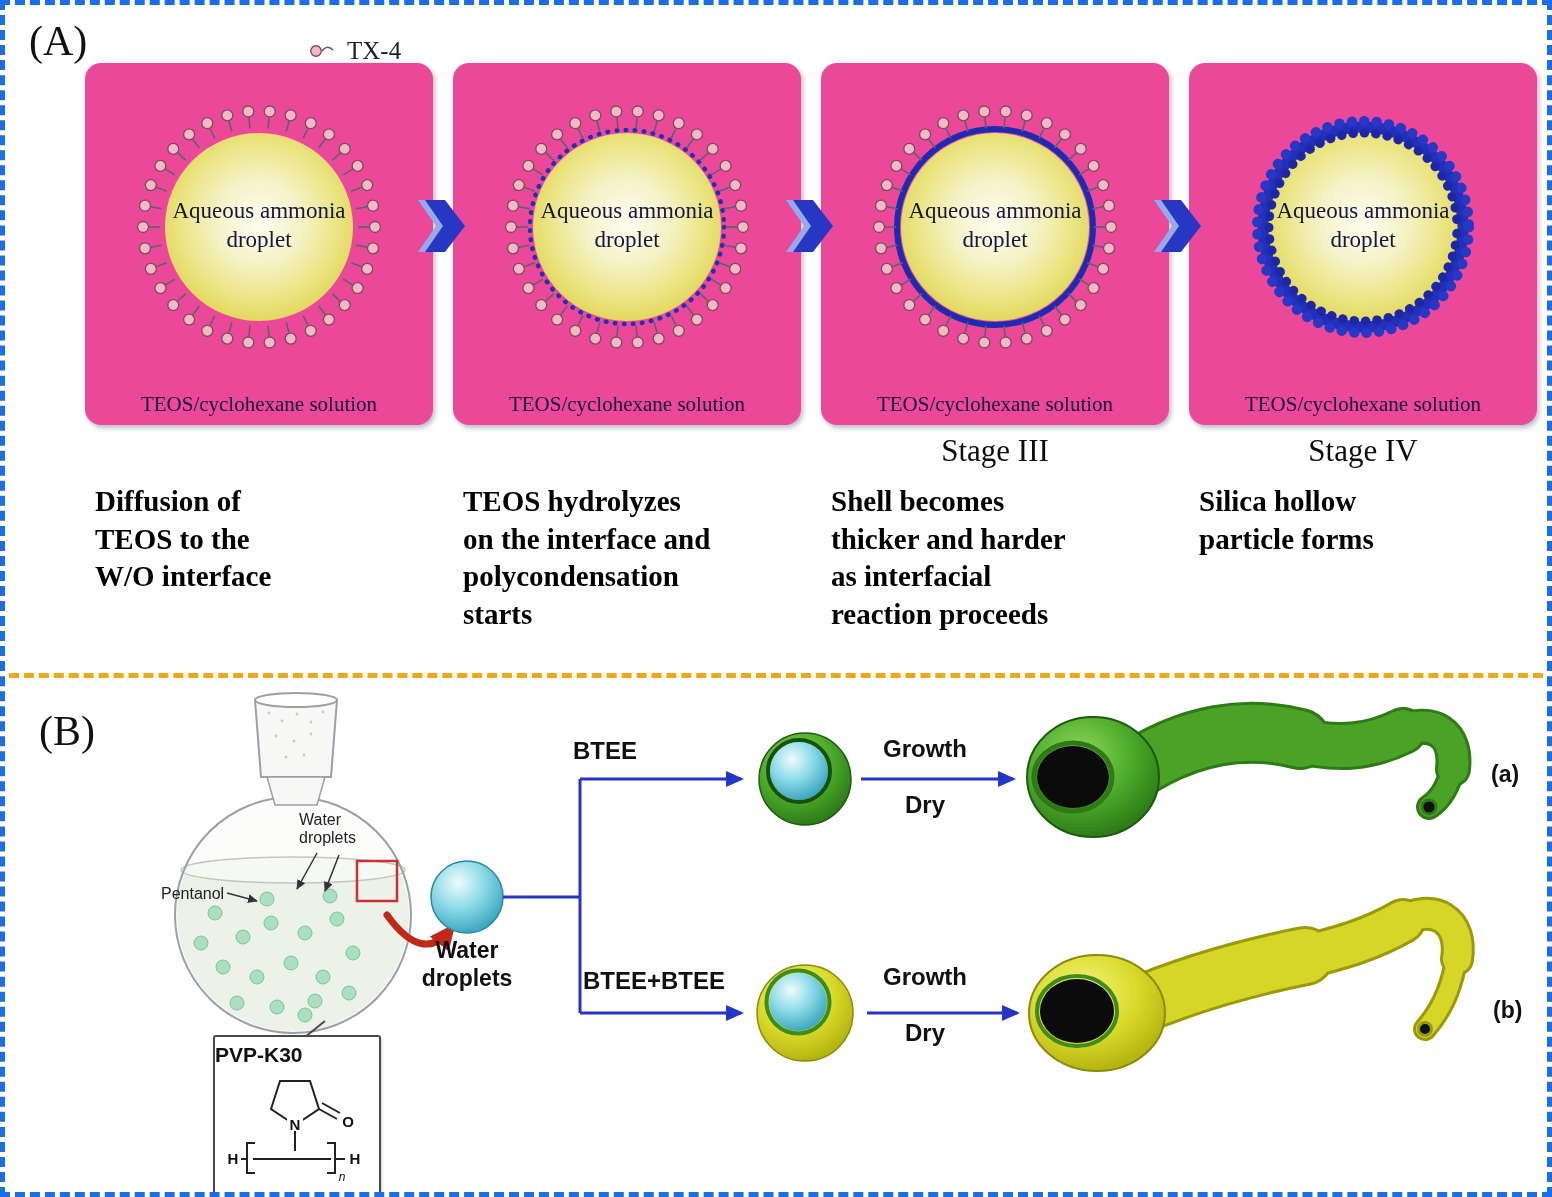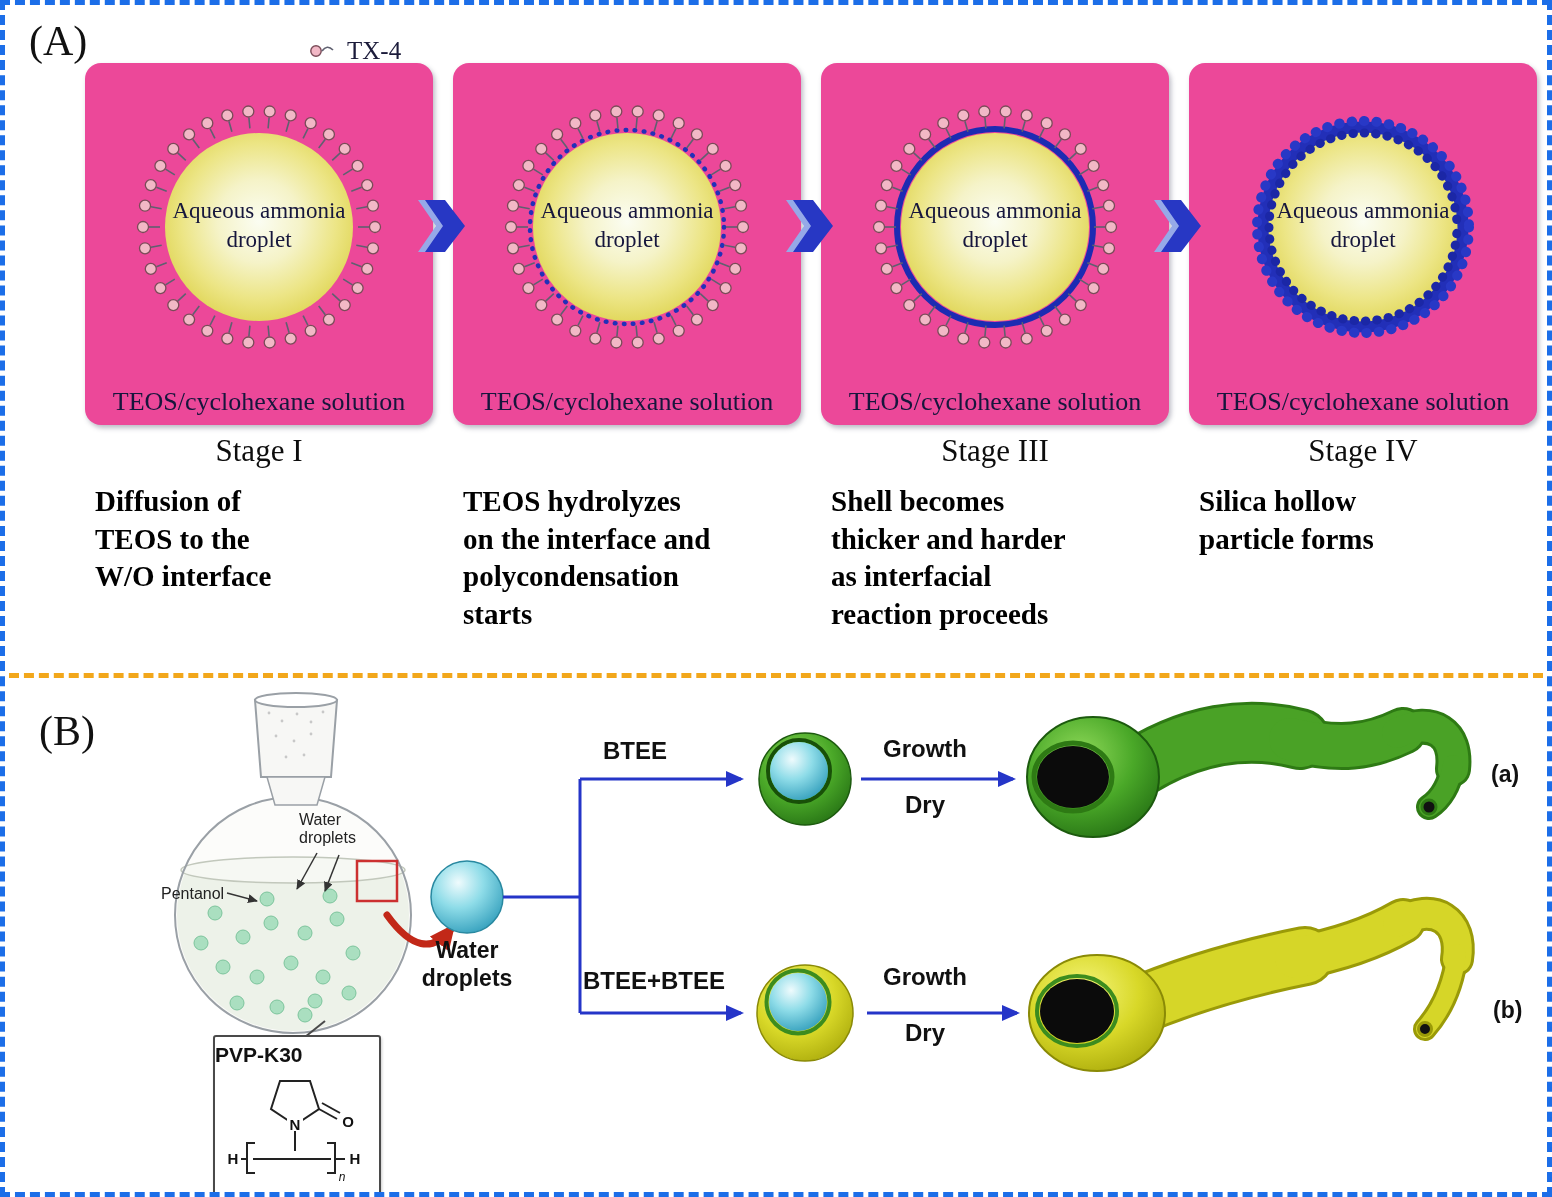--- a/index.html
+++ b/index.html
@@ -10,21 +10,21 @@
   .a-label{position:absolute;left:24px;top:12px;font-size:42px;color:#111;}
   .legend{position:absolute;left:304px;top:32px;display:flex;align-items:center;gap:2px;}
   .legend-text{font-size:25px;color:#1b1b3a;}
   .stage-col{position:absolute;top:0;width:348px;height:668px;}
   .stage-box{position:absolute;top:58px;left:0;width:348px;height:362px;background:#ec4899;
              border-radius:16px;box-shadow:2px 3px 5px rgba(60,60,90,.35);}
   .droplet-svg{position:absolute;top:12px;left:0;}
   .droplet-label{position:absolute;top:134px;left:0;width:100%;text-align:center;
                  font-size:23px;line-height:1.25;color:#16163c;}
   .solution-label{position:absolute;bottom:8px;left:0;width:100%;text-align:center;
-                  font-size:26px;color:#16163c;}
+                  font-size:21px;color:#16163c;}
   .stage-name{position:absolute;top:428px;left:0;width:100%;text-align:center;font-size:31px;color:#0d0d0d;}
   .stage-desc{position:absolute;top:478px;left:10px;width:334px;font-size:29px;font-weight:bold;
               line-height:1.3;color:#000;}
   .stage-arrow{position:absolute;top:190px;}
   .divider{position:absolute;left:4px;right:4px;top:668px;border-top:5px dashed #f2a71b;}
   .b-label{position:absolute;left:34px;top:702px;font-size:42px;color:#111;}
   .panelb-svg{position:absolute;left:0;top:676px;}
   .lbl{position:absolute;font-family:"Liberation Sans",sans-serif;color:#111;}
   .small-lbl{font-size:16px;line-height:1.15;color:#222;}
   .bold24{font-size:24px;font-weight:bold;}
@@ -133,21 +133,20 @@
             <line x1="266.3" y1="116.2" x2="276.6" y2="112.3" stroke="#5f6070" stroke-width="1.6"></line>
             <circle cx="282.2" cy="110.1" r="5.5" fill="#f2b8c6" stroke="#7a4b58" stroke-width="1.3"></circle>
             <line x1="271.3" y1="133.8" x2="282.1" y2="131.8" stroke="#5f6070" stroke-width="1.6"></line>
             <circle cx="288.0" cy="130.7" r="5.5" fill="#f2b8c6" stroke="#7a4b58" stroke-width="1.3"></circle>
           </g>
       </svg>
       <div class="droplet-label pre">Aqueous ammonia
 droplet</div>
       <div class="solution-label">TEOS/cyclohexane solution</div>
     </div>
-    <div class="stage-name">Stage I</div>
     <div class="stage-desc pre">Diffusion of
 TEOS to the
 W/O interface</div>
   </div>
 
   <div class="stage-col" style="left:448px">
     <div class="stage-box">
       <svg class="droplet-svg" width="348" height="300">
         <circle cx="174" cy="152" r="94" fill="url(#dropletGrad)"></circle>
         <circle cx="174" cy="152" r="97" fill="none" stroke="#2230b8" stroke-width="4.5" stroke-dasharray="0.6 8.5" stroke-linecap="round"></circle>
@@ -497,21 +496,21 @@
       <ellipse cx="1072" cy="1006" rx="37" ry="32" fill="#0b0b0b"></ellipse>
       <circle cx="1420" cy="1024" r="6.5" fill="#111" stroke="#9a9a08" stroke-width="3"></circle>
     </g>
   </svg>
 
   <div class="lbl small-lbl pre" style="left:294px;top:806px">Water
 droplets</div>
   <div class="lbl small-lbl" style="left:156px;top:880px">Pentanol</div>
   <div class="lbl sphere-lbl pre">Water
 droplets</div>
-  <div class="lbl bold24" style="left:598px;top:732px">BTEE</div>
+  <div class="lbl bold24" style="left:568px;top:732px">BTEE</div>
   <div class="lbl bold24" style="left:578px;top:962px">BTEE+BTEE</div>
   <div class="lbl bold24" style="left:878px;top:730px">Growth</div>
   <div class="lbl bold24" style="left:900px;top:786px">Dry</div>
   <div class="lbl bold24" style="left:878px;top:958px">Growth</div>
   <div class="lbl bold24" style="left:900px;top:1014px">Dry</div>
   <div class="lbl bold23" style="left:1486px;top:756px">(a)</div>
   <div class="lbl bold23" style="left:1488px;top:992px">(b)</div>
 
   <div class="pvp-box">
     <div class="pvp-title">PVP-K30</div>

